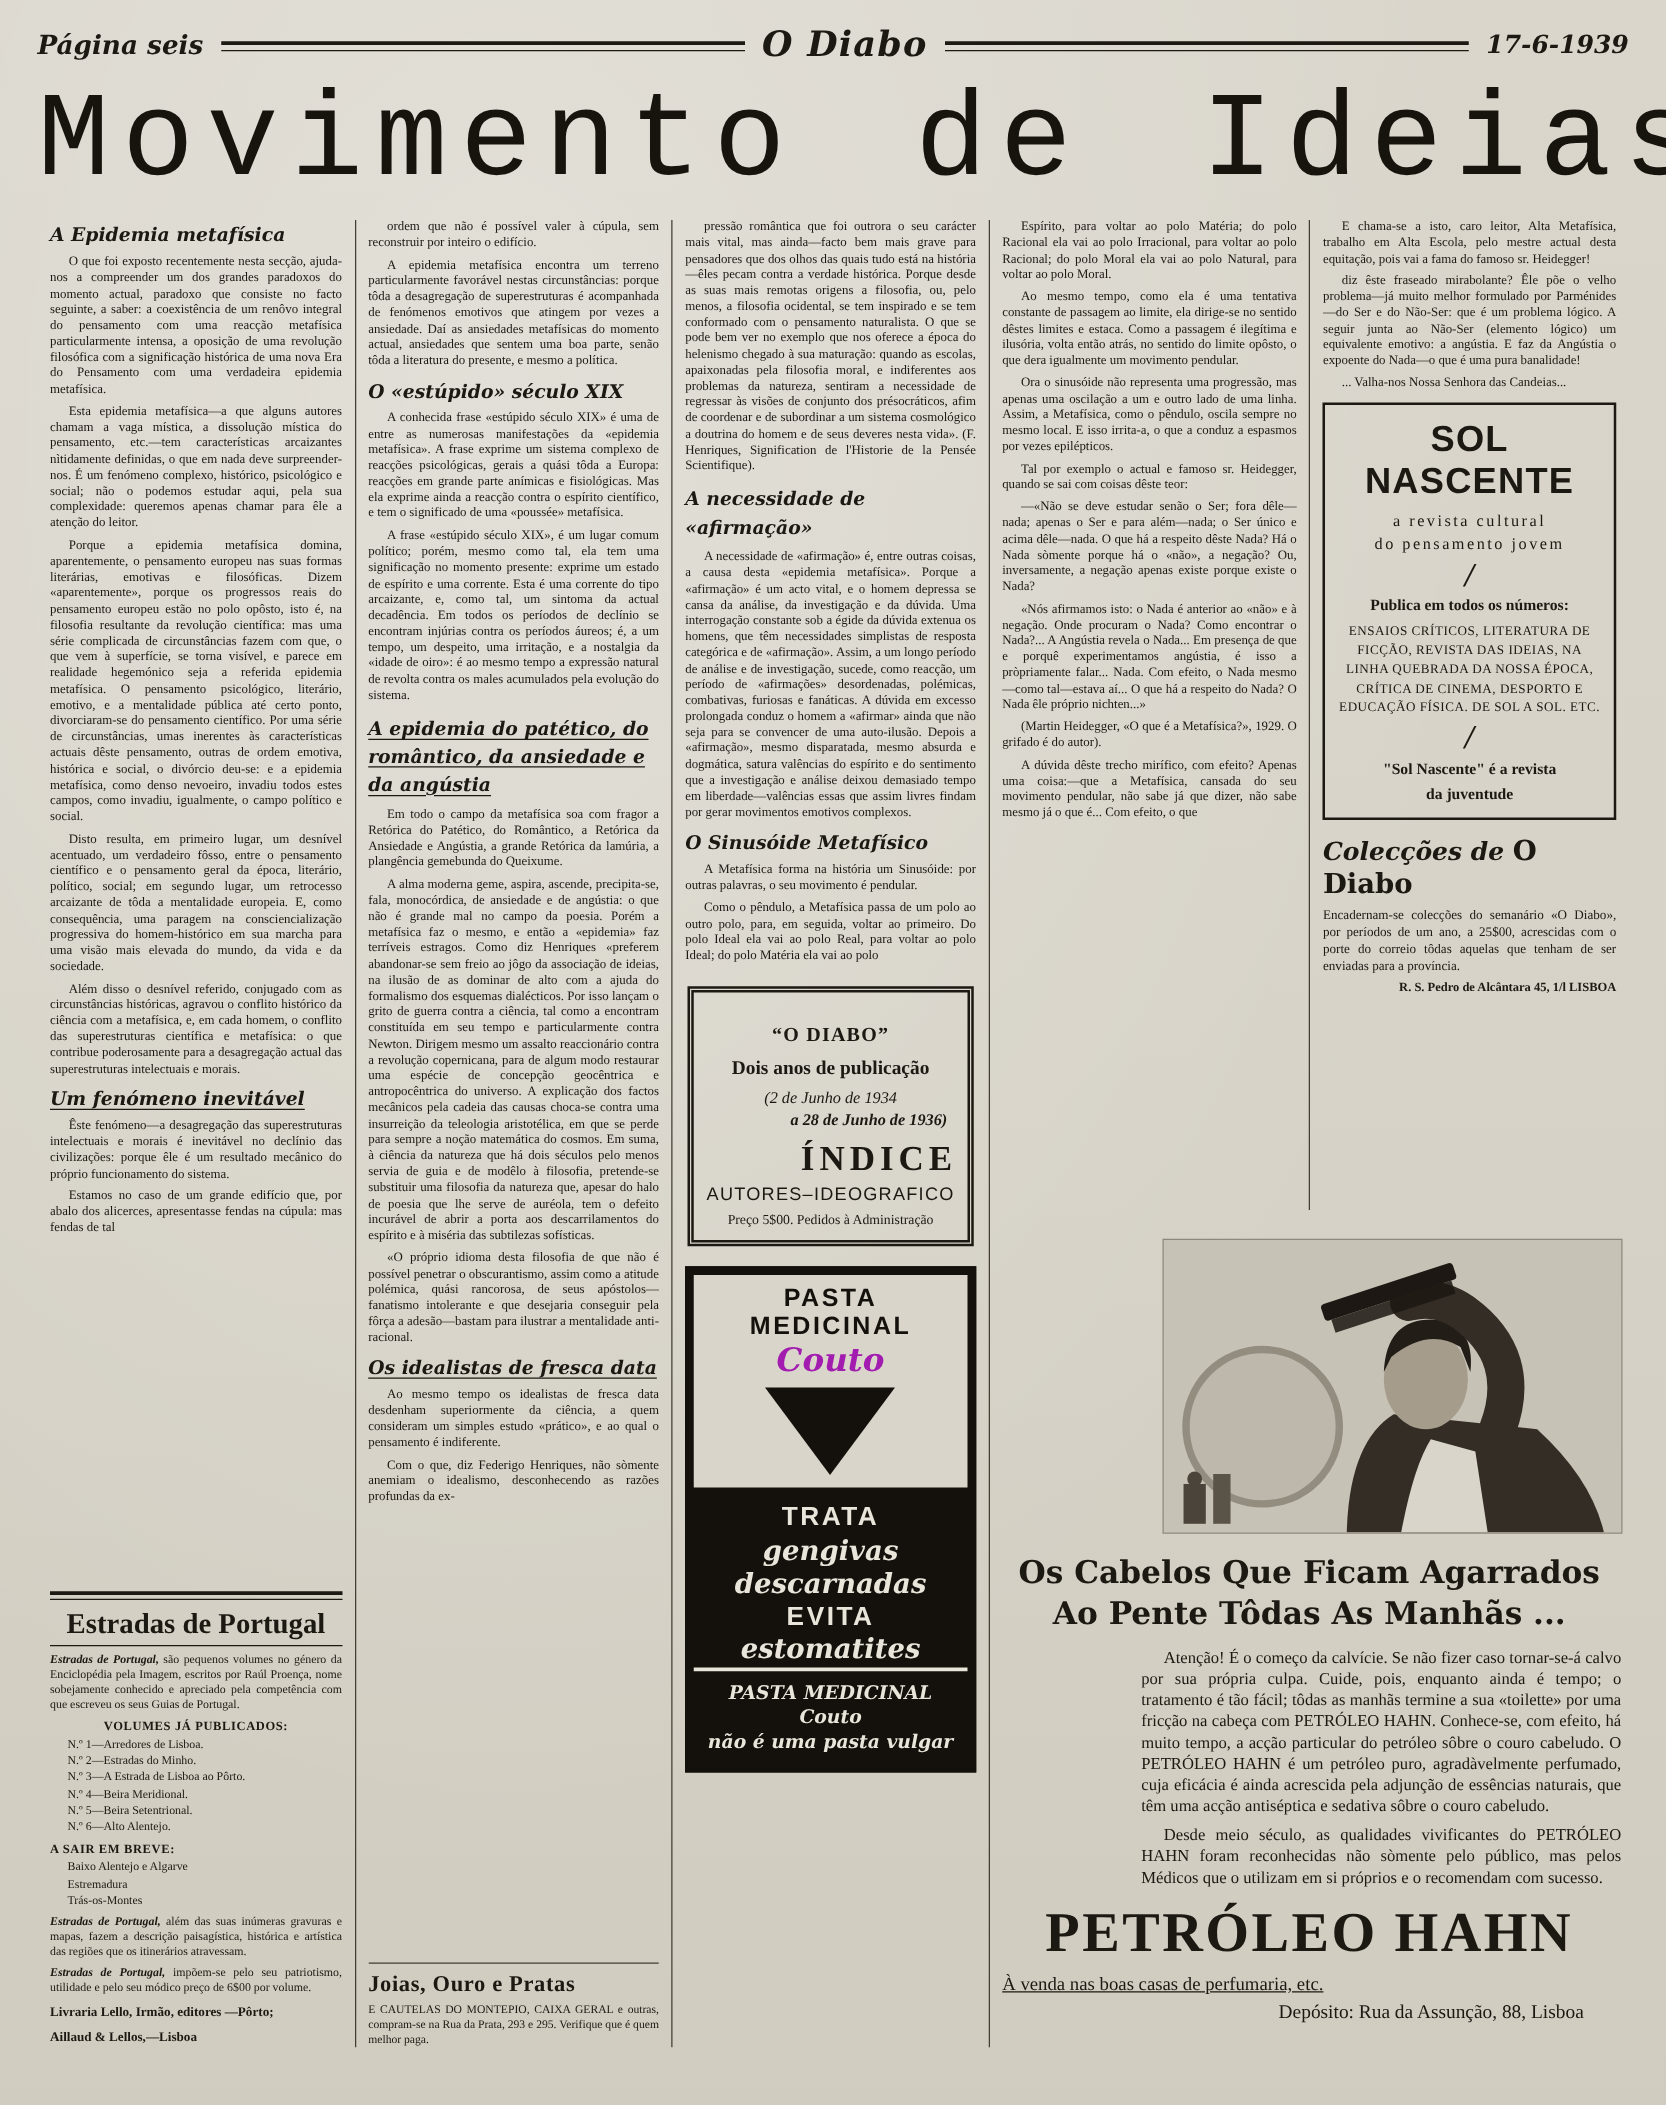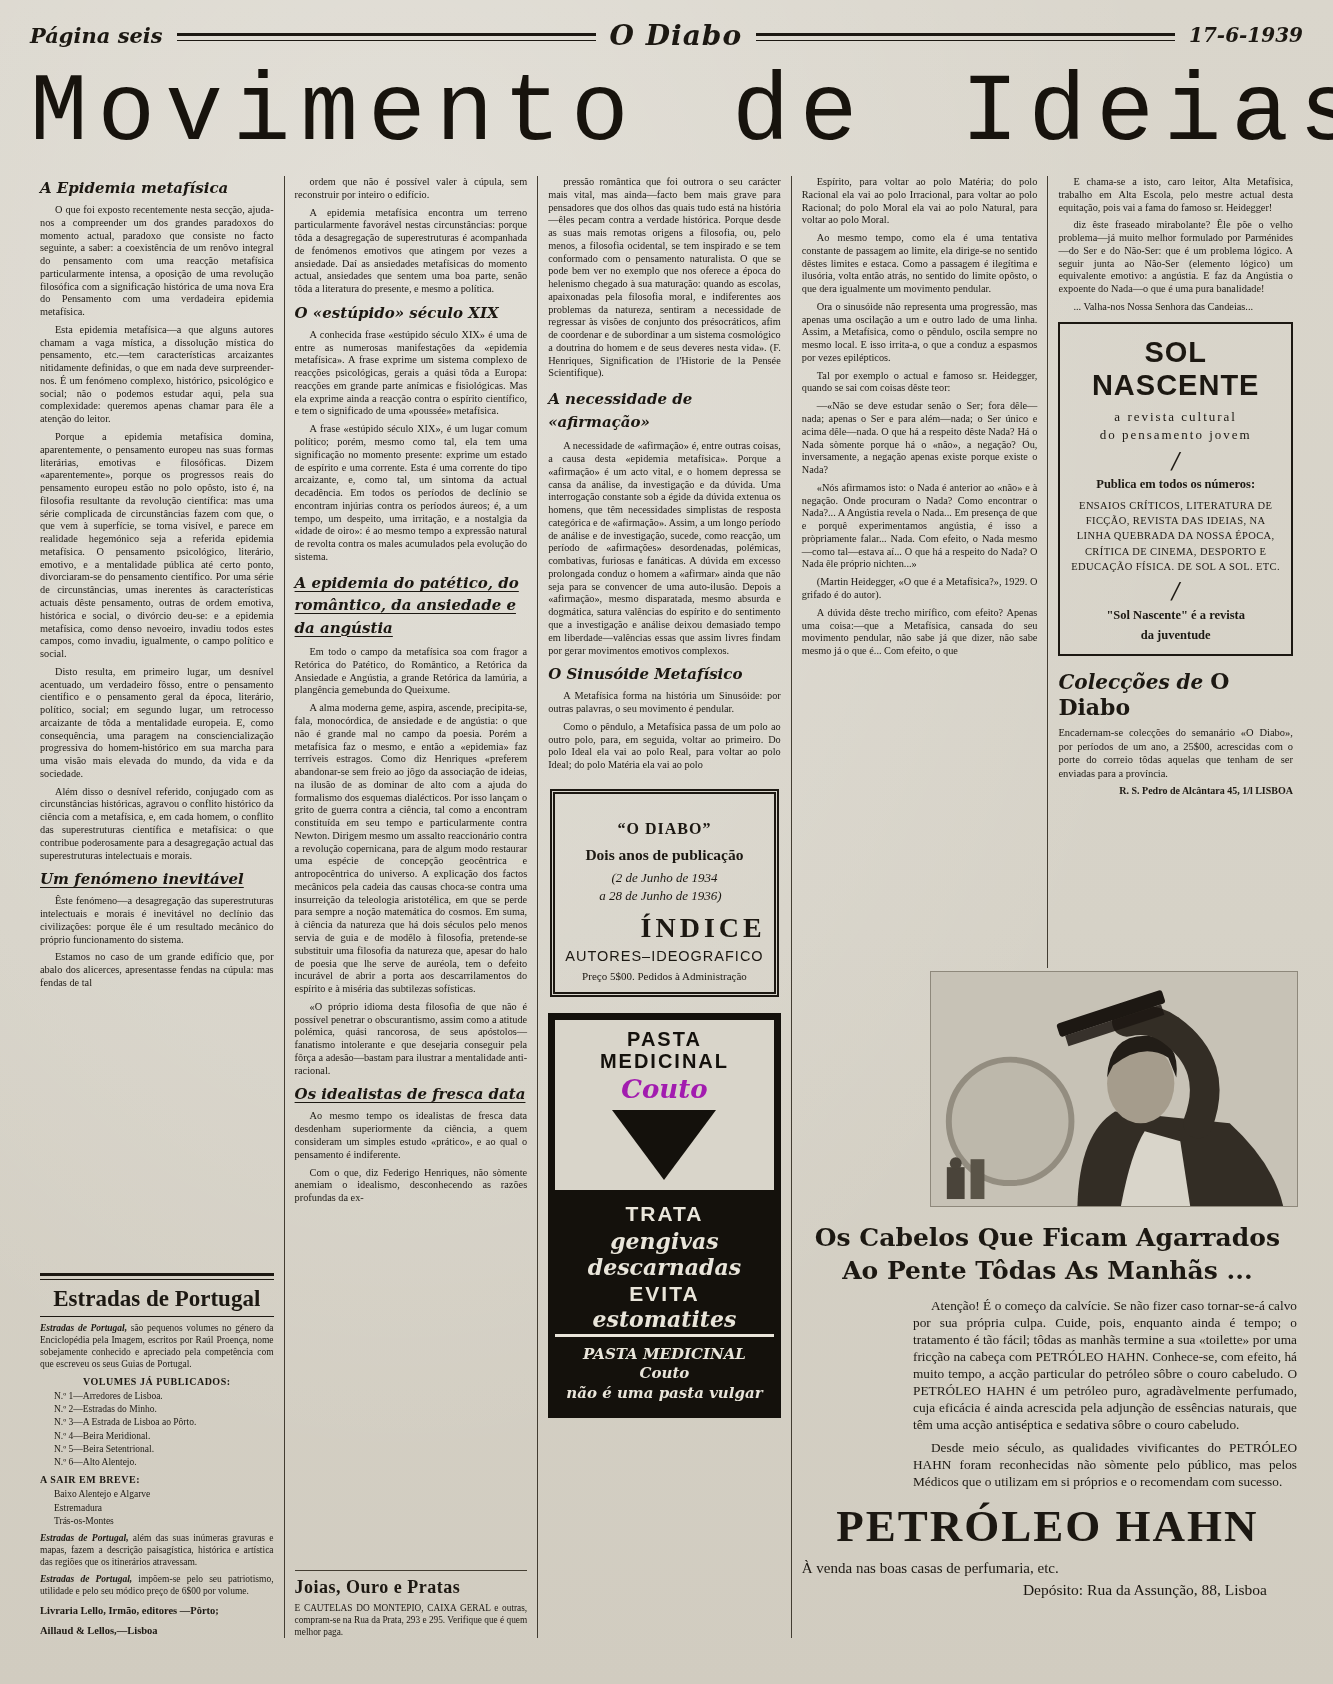--- a/index.html
+++ b/index.html
@@ -44,37 +44,37 @@
   .lead{font-style:italic;}
   
   .joias{margin-top:auto;border-top:1px solid #433d32;padding-top:6px;}
   .joias-title{font-weight:bold;font-size:18px;margin:0 0 4px;letter-spacing:.5px;}
   .joias-body{font-size:9.3px;line-height:1.3;text-align:justify;margin:0;}
   
   .diabo{border:5px double #1c1812;padding:10px 8px;text-align:center;margin:12px 2px 12px;}
   .diabo-title{font-weight:bold;font-size:16px;margin:16px 0 8px;letter-spacing:1px;}
   .diabo-sub{font-weight:bold;font-size:15.5px;margin:0 0 6px;}
   .diabo-date{font-size:13px;font-style:italic;margin:0 0 2px;}
-  .diabo-date.right{padding-right:8px;}
+  .diabo-date.right{text-align:right;padding-right:8px;font-weight:bold;}
   .diabo-indice{font-weight:bold;font-size:28px;letter-spacing:4px;margin:8px 0 4px;text-align:right;}
   .diabo-autores{font-family:"Liberation Sans",sans-serif;font-size:14.5px;letter-spacing:1px;margin:0 0 6px;}
   .diabo-price{font-size:11px;margin:0;}
   
   .pasta{margin:4px 0 8px;border:7px solid #14110c;background:#14110c;}
   .pasta-top{background:#d9d5ca;text-align:center;padding:8px 4px 10px;}
   .pasta-caps{font-family:"Liberation Sans",sans-serif;font-weight:bold;font-size:20px;letter-spacing:2px;line-height:1.1;margin:0;color:#14110c;}
   .pasta-script{font-family:"DejaVu Serif",serif;font-style:italic;font-weight:bold;font-size:26px;margin:2px 0 0;color:#a21caf;}
   .pasta-tri{width:0;height:0;margin:6px auto 0;border-left:52px solid transparent;border-right:52px solid transparent;border-top:70px solid #14110c;}
   .pasta-mid{color:#e9e5da;text-align:center;padding:12px 8px 0;}
   .pasta-line{margin:0 0 2px;}
   .pasta-label{font-family:"Liberation Sans",sans-serif;font-weight:bold;font-size:21px;letter-spacing:2px;}
   .pasta-cursive{font-family:"DejaVu Serif",serif;font-style:italic;font-weight:bold;font-size:22px;}
   .pasta-bot{border-top:3px solid #e9e5da;color:#e9e5da;text-align:center;padding:8px 4px;font-family:"DejaVu Serif",serif;font-style:italic;font-weight:bold;font-size:15px;line-height:1.3;}
   
-  .span2{overflow:hidden;display:flex;flex-direction:column;}
+  .span2{overflow:hidden;display:flex;flex-direction:column;gap:20px;}
   .two-cols{display:grid;grid-template-columns:1fr 1fr;height:792px;overflow:hidden;}
   .subcol{padding:0 10px;overflow:hidden;}
   
   .sol{border:2px solid #1c1812;padding:12px 10px 10px;text-align:center;margin:8px 0 10px;}
   .sol-title{font-family:"Liberation Sans",sans-serif;font-weight:bold;font-size:29px;letter-spacing:1px;margin:0 0 6px;}
   .sol-sub{font-size:13px;letter-spacing:2px;margin:0;line-height:1.4;}
   .sol-orn{font-family:"DejaVu Serif",serif;font-style:italic;font-size:22px;margin:4px 0;}
   .sol-publica{font-weight:bold;font-size:12.5px;margin:2px 0 6px;}
   .sol-topics{font-size:10.5px;letter-spacing:.4px;line-height:1.45;margin:0;}
   .sol-footer{font-weight:bold;font-size:12.5px;line-height:1.4;margin:2px 0 0;}
@@ -90,21 +90,21 @@
     width:366px;height:234px;margin-left:auto;position:relative;
     background:repeating-linear-gradient(0deg,#c9c4b8 0 2px,#c1bcb0 2px 4px);
     outline:1px solid #8e887b;
   }
   .photo svg{display:block;width:100%;height:100%;}
   .hahn-headline{font-family:"DejaVu Serif",serif;font-weight:bold;font-size:25px;line-height:1.3;text-align:center;margin:16px 0 10px;}
   .hahn-headline span{display:block;}
   .hahn-body{width:384px;margin-left:auto;}
   .hahn-body p{font-size:13.3px;line-height:1.28;text-align:justify;text-indent:18px;margin:0 0 6px;}
   .hahn-brand{font-family:"Liberation Serif",serif;font-weight:bold;font-size:45px;letter-spacing:2px;text-align:center;margin:10px 0 8px;}
-  .hahn-line1{font-size:15px;margin:0 0 4px;padding-left:4px;}
+  .hahn-line1{font-size:15px;margin:0 0 4px;padding-left:4px;text-decoration:underline;}
   .hahn-line2{font-size:15.5px;text-align:right;padding-right:30px;margin:0;}
 </style>
 </head>
 <body>
 
 <div class="page">
 
   <header class="masthead">
     <span class="mh-pg">Página seis</span>
     <span class="mh-rule"></span>

